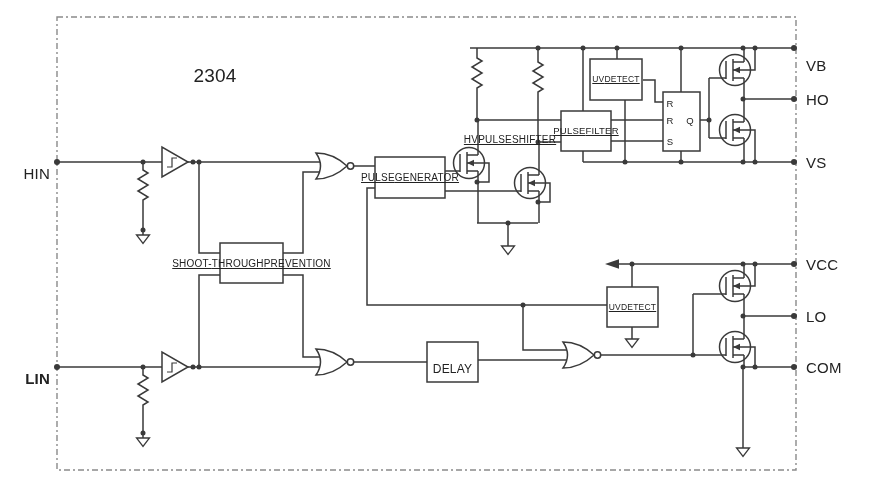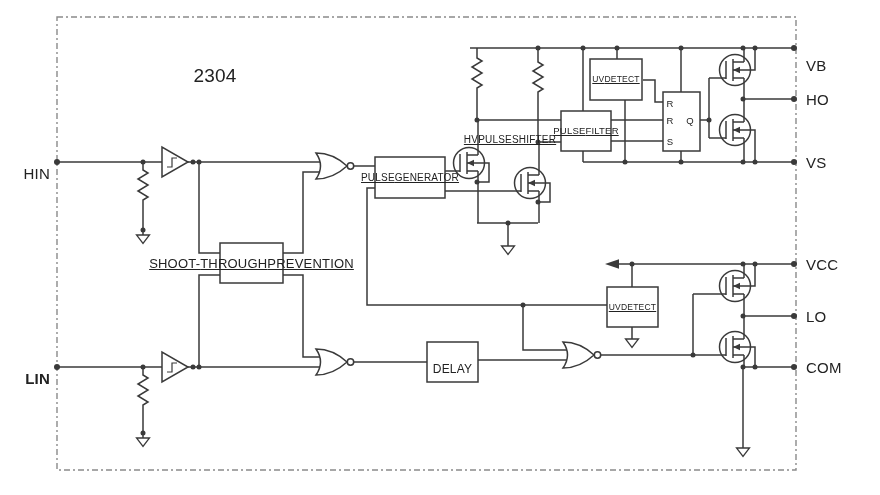--- a/index.html
+++ b/index.html
@@ -248,21 +248,21 @@
 <div class="lbl pin left-pin" style="left:14px;top:154px;width:36px;height:16px;">HIN</div>
 <div class="lbl pin left-pin" style="left:14px;top:359px;width:36px;height:16px;font-weight:bold;">LIN</div>
 
 <div class="lbl pin right-pin" style="left:806px;top:57px;width:48px;height:17px;">VB</div>
 <div class="lbl pin right-pin" style="left:806px;top:91px;width:48px;height:17px;">HO</div>
 <div class="lbl pin right-pin" style="left:806px;top:154px;width:48px;height:17px;">VS</div>
 <div class="lbl pin right-pin" style="left:806px;top:256px;width:48px;height:17px;">VCC</div>
 <div class="lbl pin right-pin" style="left:806px;top:308px;width:48px;height:17px;">LO</div>
 <div class="lbl pin right-pin" style="left:806px;top:359px;width:48px;height:17px;">COM</div>
 
-<div class="lbl col" style="left:221px;top:244px;width:61px;height:38px;font-size:13px;line-height:9px;">
+<div class="lbl col" style="left:221px;top:244px;width:61px;height:38px;font-size:10px;line-height:9px;">
   <div>SHOOT-</div>
   <div>THROUGH</div>
   <div>PREVENTION</div>
 </div>
 
 <div class="lbl col" style="left:376px;top:158px;width:68px;height:39px;font-size:10px;line-height:13px;">
   <div>PULSE</div>
   <div>GENERATOR</div>
 </div>
 

